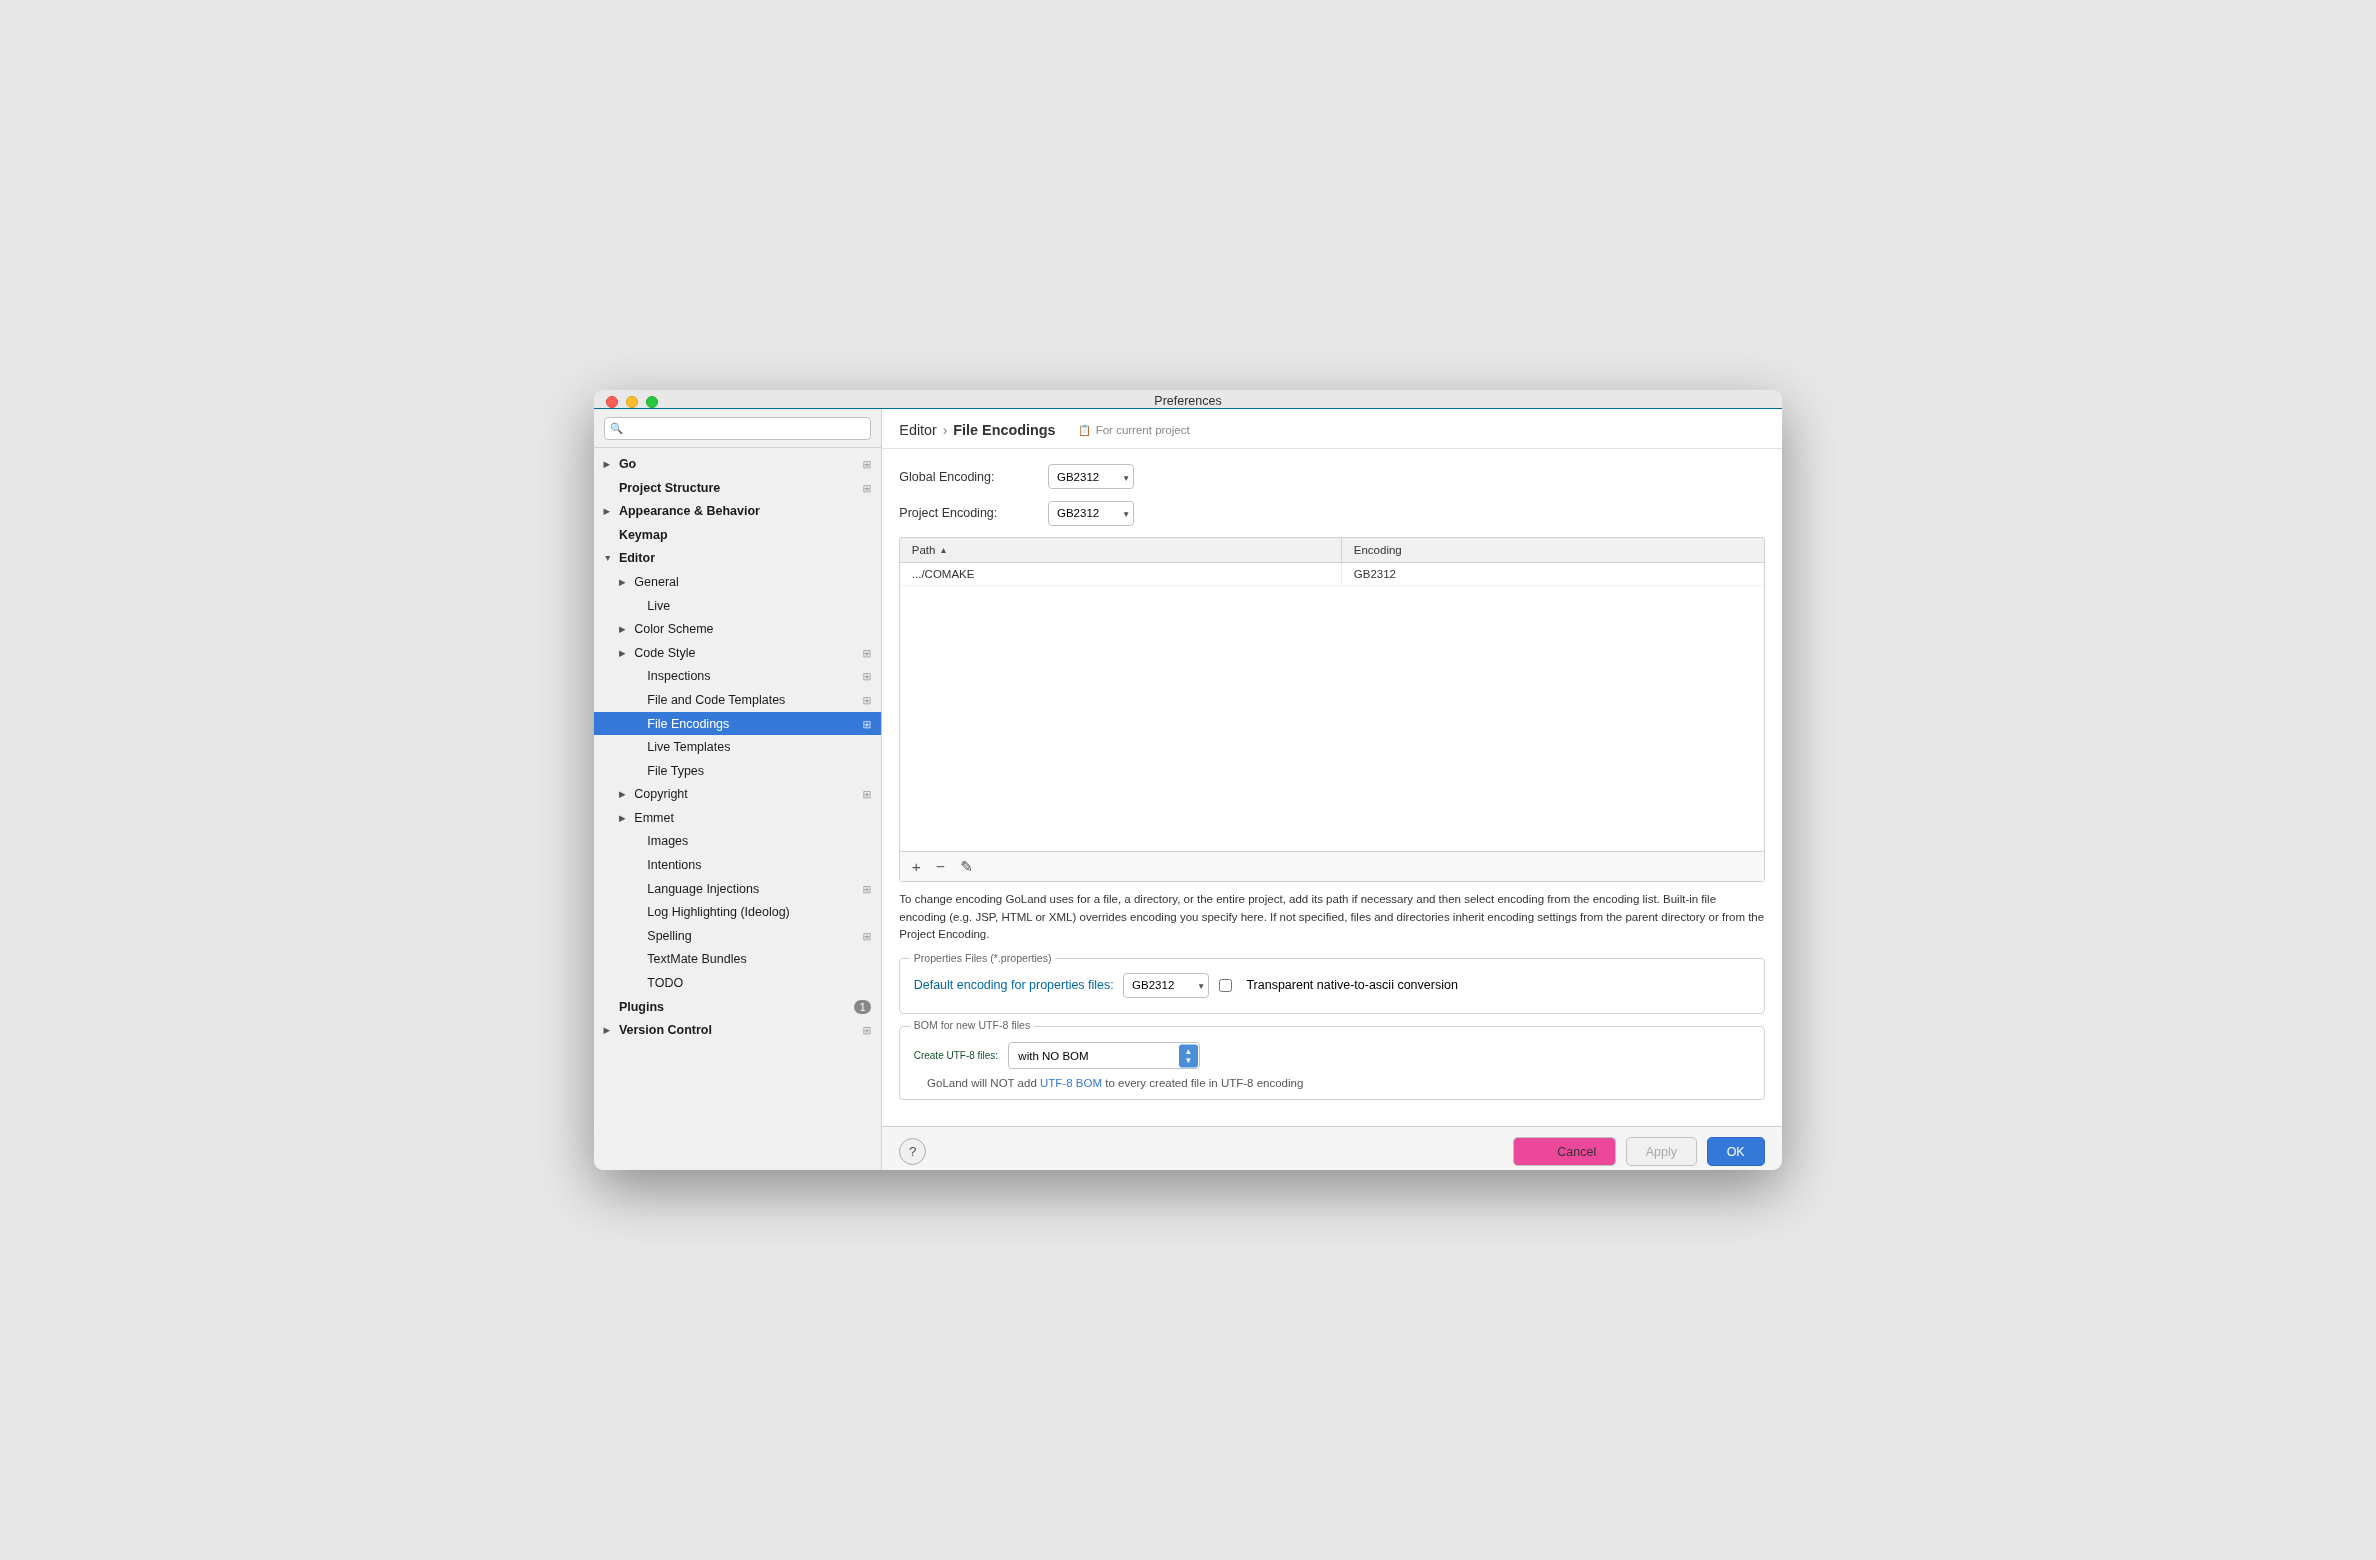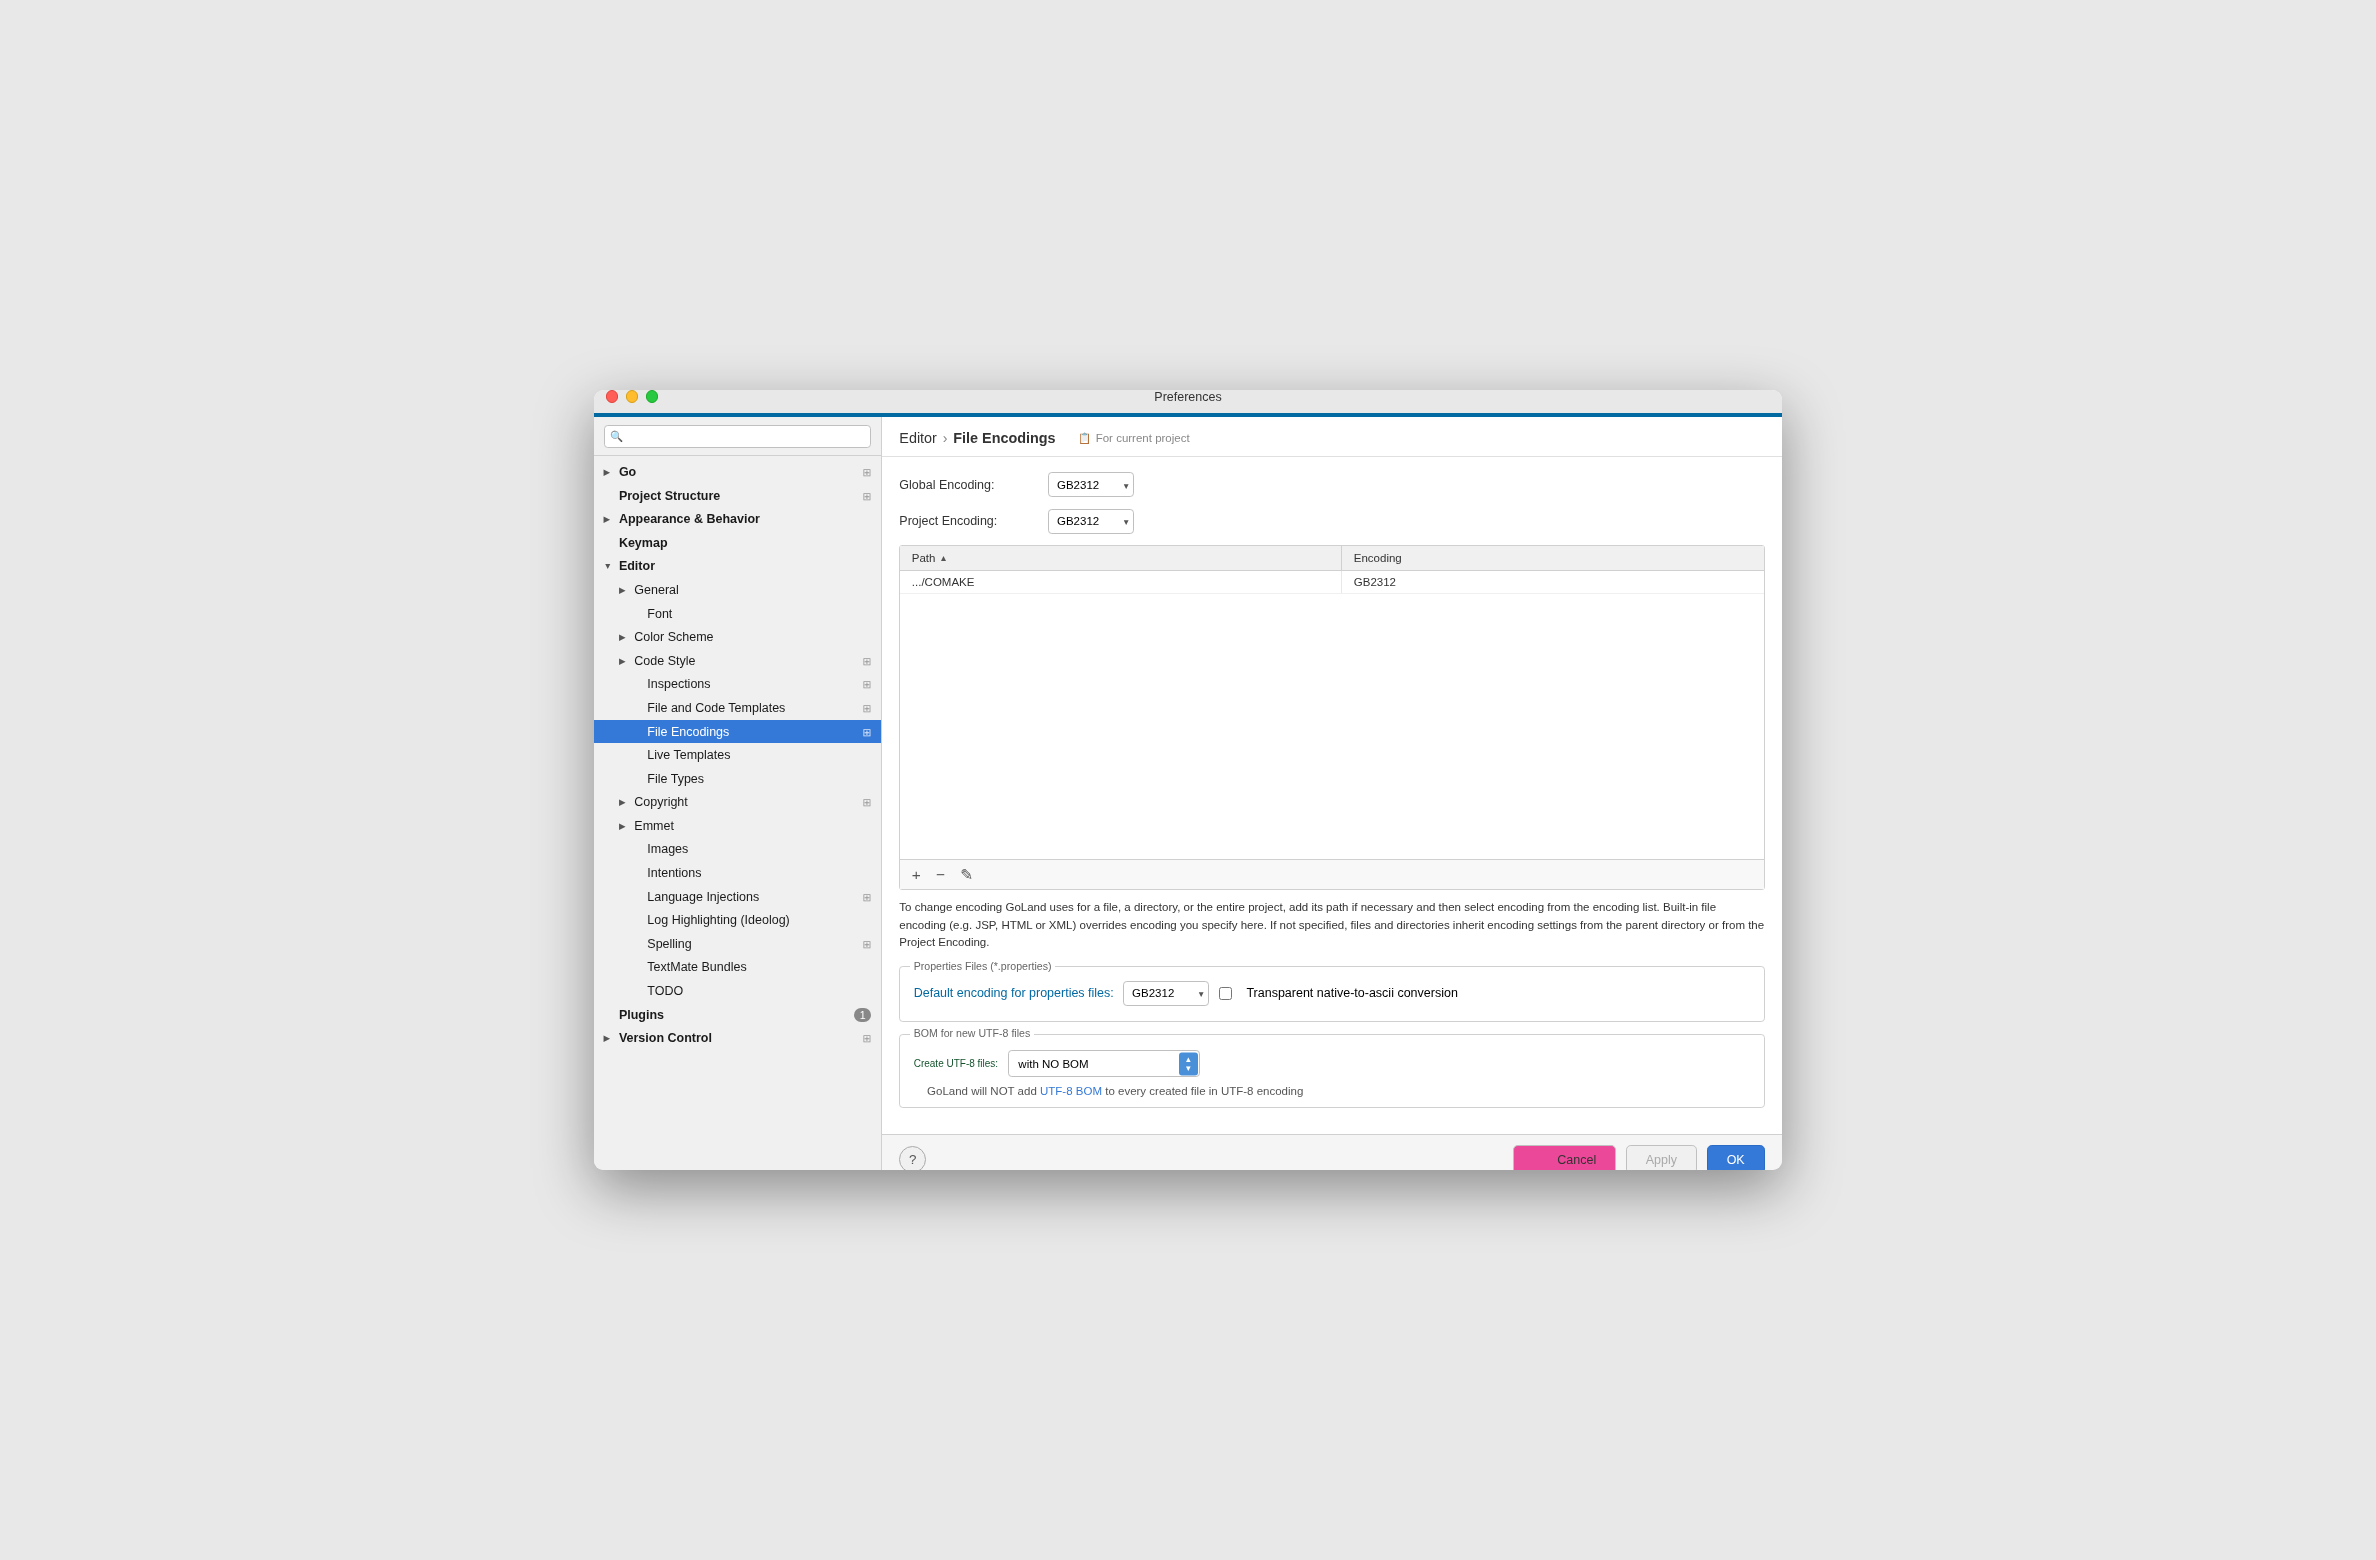--- a/index.html
+++ b/index.html
@@ -16,26 +16,26 @@
       width: 1188px;
       height: 780px;
       background: #f5f5f5;
       border-radius: 9.6px;
       box-shadow: 0 19px 58px rgba(0,0,0,0.4);
       display: flex;
       flex-direction: column;
       overflow: hidden;
     }
     .titlebar {
-      height: 27px;
+      height: 19px;
       background: #e8e8e8;
       display: flex;
-      align-items: flex-start;
+      align-items: flex-end;
       padding: 0 11.5px;
-      border-bottom: 4px solid #0369a1;
+      border-bottom: 1px solid #0369a1;
       border-radius: 9.6px 9.6px 0 0;
       position: relative;
     }
     .traffic-lights {
       display: flex;
       gap: 7.7px;
     }
     .traffic-light {
       width: 12.5px;
       height: 12.5px;
@@ -468,21 +468,21 @@
           <span style="font-weight:600;">Editor</span>
         </div>
 
         <div class="sidebar-item" style="padding-left:25px;">
           <span class="arrow">▶</span>
           <span>General</span>
         </div>
 
         <div class="sidebar-item" style="padding-left:38px;">
           <span class="arrow"> </span>
-          <span>Font</span>
+          <span>Live</span>
         </div>
 
         <div class="sidebar-item" style="padding-left:25px;">
           <span class="arrow">▶</span>
           <span>Color Scheme</span>
         </div>
 
         <div class="sidebar-item" style="padding-left:25px;">
           <span class="arrow">▶</span>
           <span>Code Style</span>

